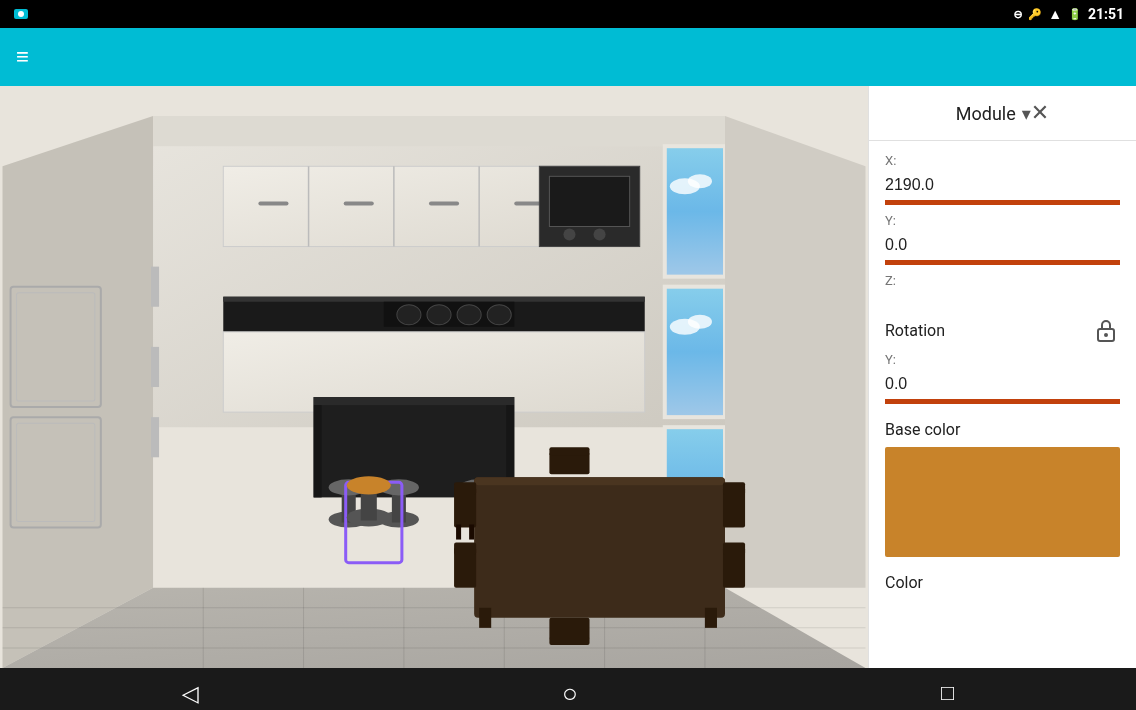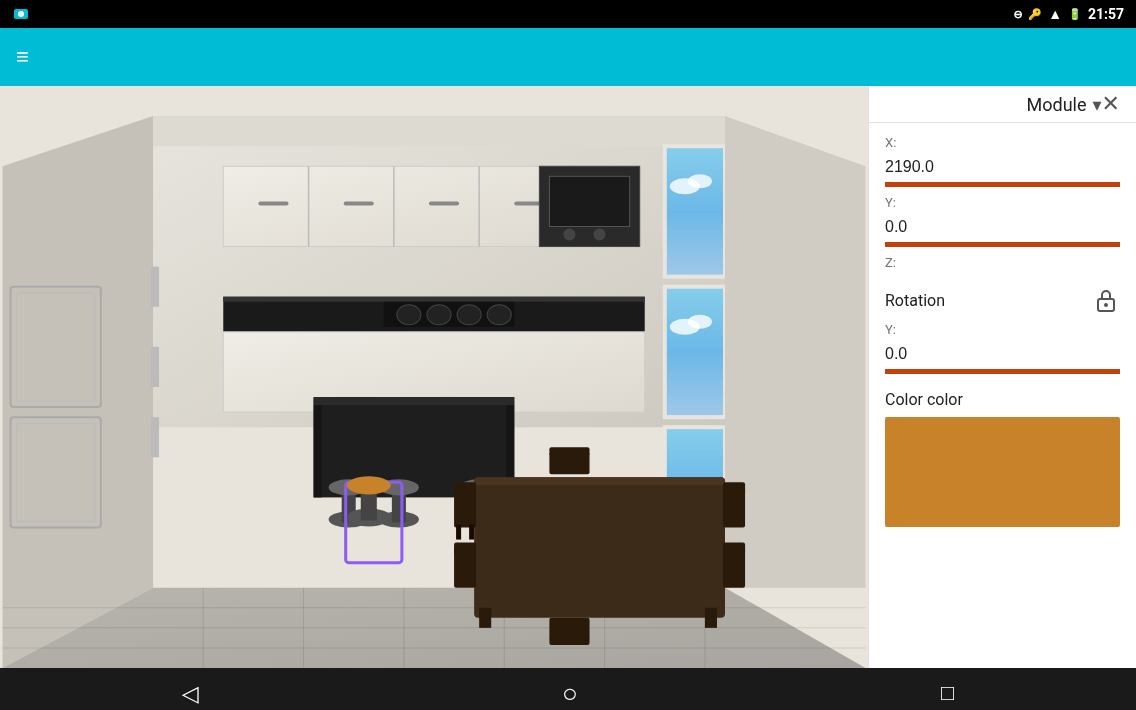--- a/index.html
+++ b/index.html
@@ -54,22 +54,22 @@
       border-left: 1px solid #e0e0e0;
       display: flex;
       flex-direction: column;
       overflow-y: auto;
     }
 
     
     .panel-header {
       display: flex;
       align-items: center;
-      justify-content: flex-end;
-      padding: 7px 16px;
+      justify-content: center;
+      padding: 16px 16px;
       border-bottom: 1px solid #e0e0e0;
     }
     .panel-title-row {
       display: flex;
       align-items: center;
       gap: 6px;
     }
     .panel-title {
       font-size: 18px;
       font-weight: 400;
@@ -106,21 +106,21 @@
       border-bottom: 5px solid #c2410c;
       padding: 6px 0;
       font-size: 16px;
       color: #212121;
       outline: none;
       background: transparent;
     }
 
     
     .rotation-section {
-      margin-top: 16px;
+      margin-top: 28px;
       margin-bottom: 8px;
     }
     .rotation-header {
       display: flex;
       align-items: center;
       justify-content: space-between;
       margin-bottom: 8px;
     }
     .rotation-label {
       font-size: 16px;
@@ -181,21 +181,21 @@
     <svg width="18" height="14" viewBox="0 0 18 14">
       <rect x="2" y="2" width="14" height="10" rx="2" fill="#00BCD4"></rect>
       <circle cx="9" cy="7" r="3" fill="#fff"></circle>
     </svg>
   </div>
   <div class="status-bar-right">
     <span style="font-size:11px;">⊖</span>
     <span style="font-size:11px;">🔑</span>
     <span>▲</span>
     <span style="font-size:11px;">🔋</span>
-    <span>21:57</span>
+    <span>21:51</span>
   </div>
 </div>
 
 <div class="toolbar">
   <span class="hamburger-icon">≡</span>
 </div>
 
 <div class="main-content" style="display:flex; position:relative; height:582px;">
 
   <div class="scene-view" style="flex:1; position:relative; overflow:hidden;">
@@ -381,24 +381,27 @@
           </div>
         </div>
 
         <div class="field-group">
           <div class="field-label">Y:</div>
           <input class="field-input" type="text" value="0.0" style="">
         </div>
       </div>
 
       <div class="base-color-section">
-        <div class="section-label">Color color</div>
+        <div class="section-label">Base color</div>
         <div class="color-swatch" style="background: #C8832A;"></div>
       </div>
 
+      <div class="color-section">
+        <div class="color-label">Color</div>
+      </div>
 
     </div>
   </div>
 
 </div>
 
 <div style="width:1136px; height:50px; background:#1a1a1a; display:flex; align-items:center; justify-content:space-around;">
   <span style="color:#fff; font-size:22px; cursor:pointer;">◁</span>
   <span style="color:#fff; font-size:26px; cursor:pointer;">○</span>
   <span style="color:#fff; font-size:22px; cursor:pointer;">□</span>

